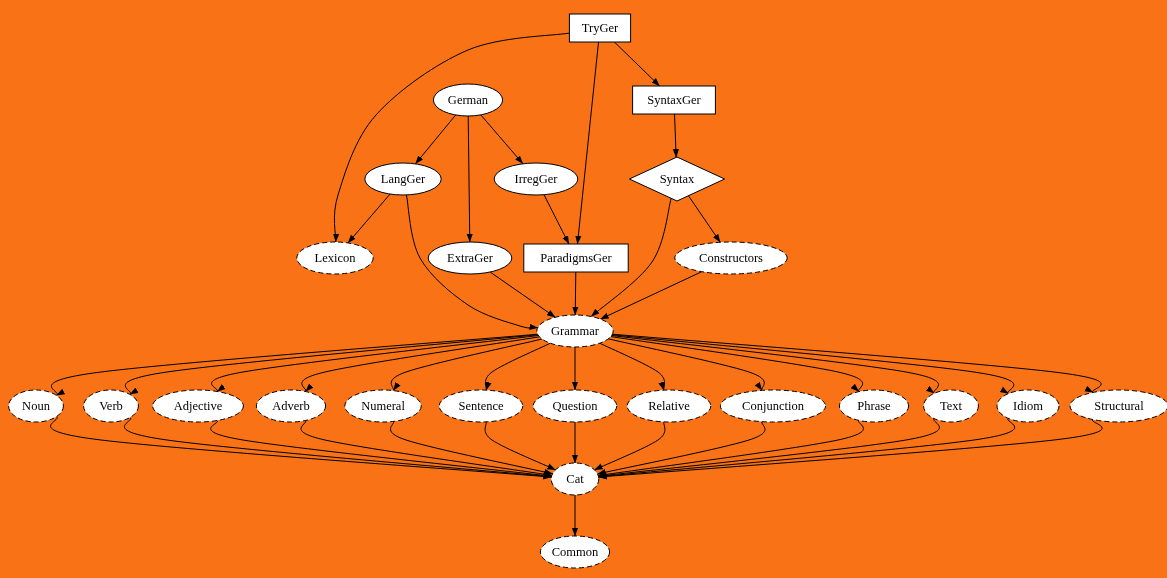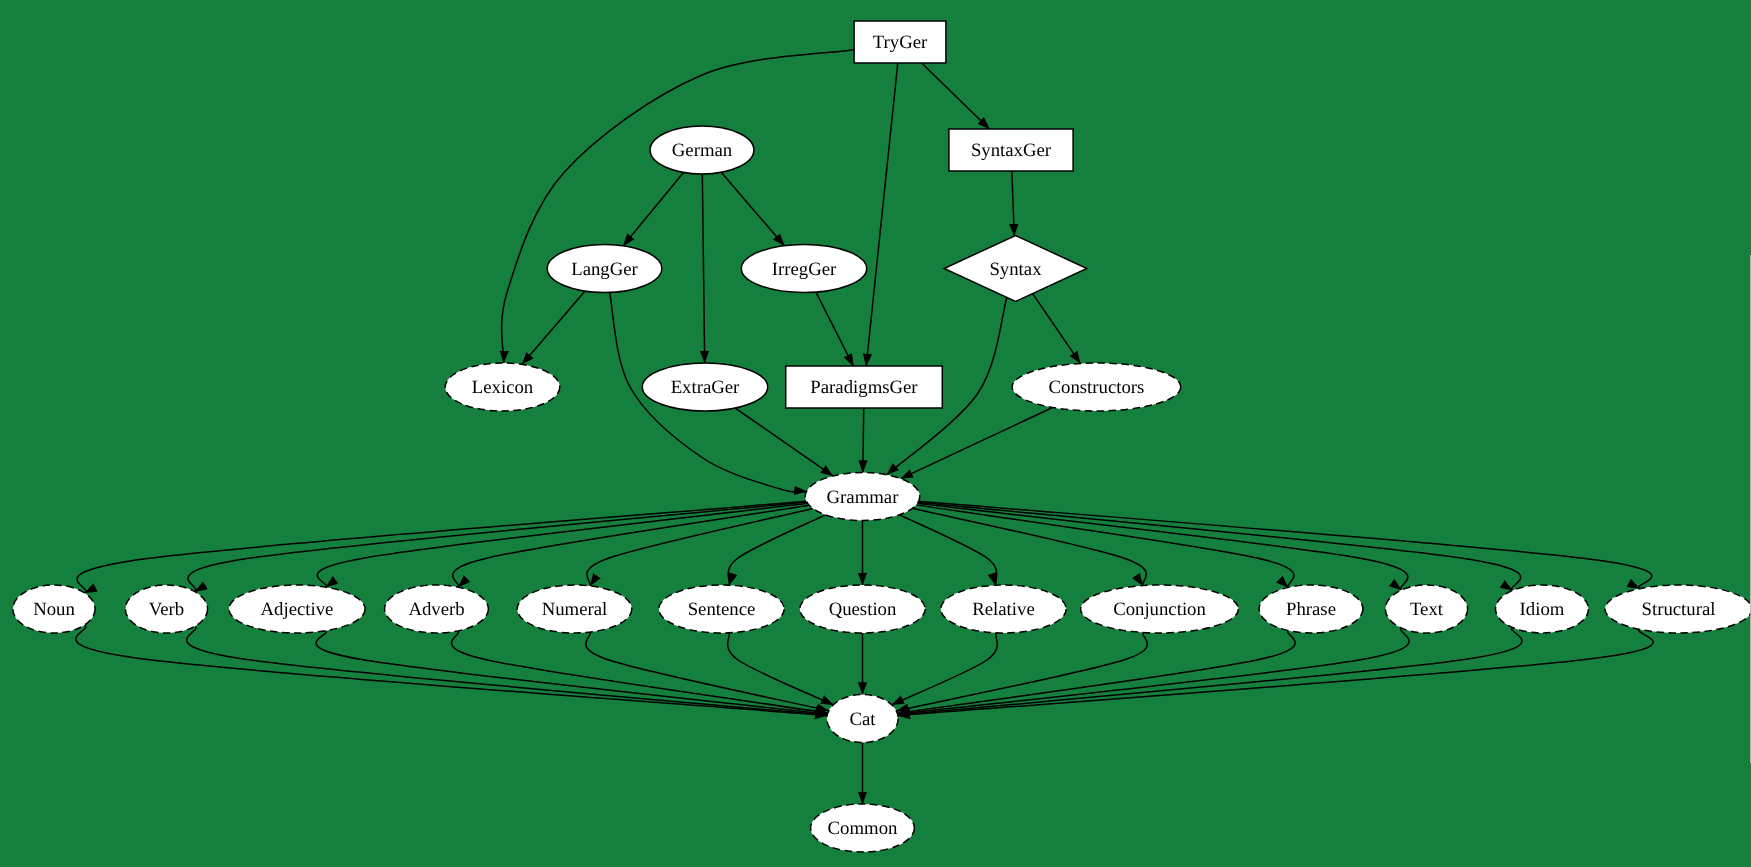--- a/index.html
+++ b/index.html
@@ -3,21 +3,21 @@
 <meta charset="utf-8">
 <style>
   html, body {
     margin: 0;
     padding: 0;
     background: #ffffff;
   }
   .graph-wrap {
     width: 1167px;
     height: 578px;
-    background: #15803d;
+    background: #f97316;
     position: relative;
   }
   svg {
     display: block;
   }
   .node-shape {
     fill: #ffffff;
     stroke: #000000;
     stroke-width: 1;
   }

